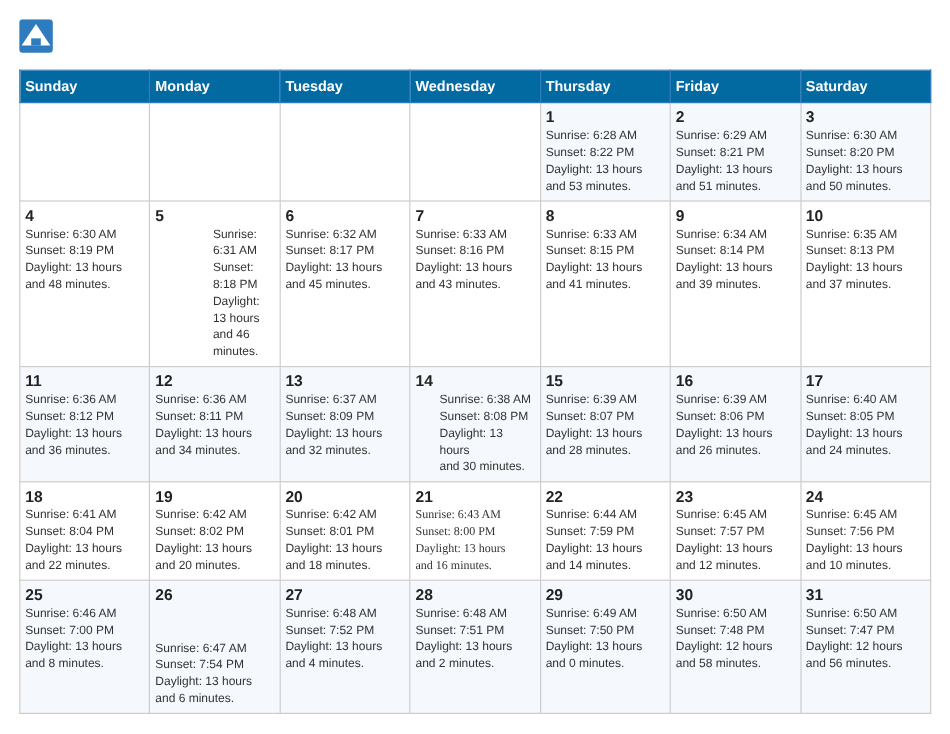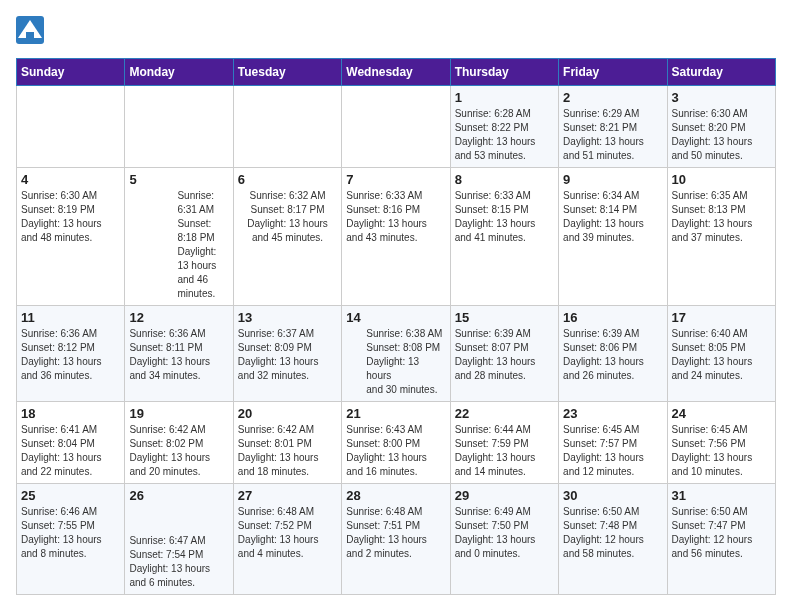--- a/index.html
+++ b/index.html
@@ -32,21 +32,21 @@
     .location {
       font-size: 16px;
       color: #555;
     }
     table {
       width: 100%;
       border-collapse: collapse;
       font-size: 11px;
     }
     thead th {
-      background-color: #4c1d95;
+      background-color: #0369a1;
       color: #fff;
       padding: 6px 4px;
       text-align: left;
       font-size: 12px;
       font-weight: bold;
       border: 1px solid #2e7bbf;
     }
     tbody td {
       border: 1px solid #ccc;
       vertical-align: top;
@@ -160,21 +160,21 @@
         </td>
         <td>
           <span class="day-number">5</span>
           <div class="day-info" style="white-space: pre-line; margin-left: 48px;">Sunrise: 6:31 AM
 Sunset: 8:18 PM
 Daylight: 13 hours
 and 46 minutes.</div>
         </td>
         <td>
           <span class="day-number">6</span>
-          <div class="day-info" style="white-space: pre-line; text-align: center;">Sunrise: 6:32 AM
+          <div class="day-info" style="white-space: pre-line;">Sunrise: 6:32 AM
 Sunset: 8:17 PM
 Daylight: 13 hours
 and 45 minutes.</div>
         </td>
         <td>
           <span class="day-number">7</span>
           <div class="day-info" style="white-space: pre-line;">Sunrise: 6:33 AM
 Sunset: 8:16 PM
 Daylight: 13 hours
 and 43 minutes.</div>
@@ -269,21 +269,21 @@
         </td>
         <td>
           <span class="day-number">20</span>
           <div class="day-info" style="white-space: pre-line;">Sunrise: 6:42 AM
 Sunset: 8:01 PM
 Daylight: 13 hours
 and 18 minutes.</div>
         </td>
         <td>
           <span class="day-number">21</span>
-          <div class="day-info" style="white-space: pre-line;">Sunrise: 6:43 AM
+          <div class="day-info" style="white-space: pre-line; font-family: Liberation Serif, serif;">Sunrise: 6:43 AM
 Sunset: 8:00 PM
 Daylight: 13 hours
 and 16 minutes.</div>
         </td>
         <td>
           <span class="day-number">22</span>
           <div class="day-info" style="white-space: pre-line;">Sunrise: 6:44 AM
 Sunset: 7:59 PM
 Daylight: 13 hours
 and 14 minutes.</div>
@@ -300,21 +300,21 @@
           <div class="day-info" style="white-space: pre-line;">Sunrise: 6:45 AM
 Sunset: 7:56 PM
 Daylight: 13 hours
 and 10 minutes.</div>
         </td>
       </tr>
       <tr>
         <td>
           <span class="day-number">25</span>
           <div class="day-info" style="white-space: pre-line;">Sunrise: 6:46 AM
-Sunset: 7:55 PM
+Sunset: 7:00 PM
 Daylight: 13 hours
 and 8 minutes.</div>
         </td>
         <td>
           <span class="day-number">26</span>
           <div class="day-info" style="white-space: pre-line; margin-top: 31px;">Sunrise: 6:47 AM
 Sunset: 7:54 PM
 Daylight: 13 hours
 and 6 minutes.</div>
         </td>

